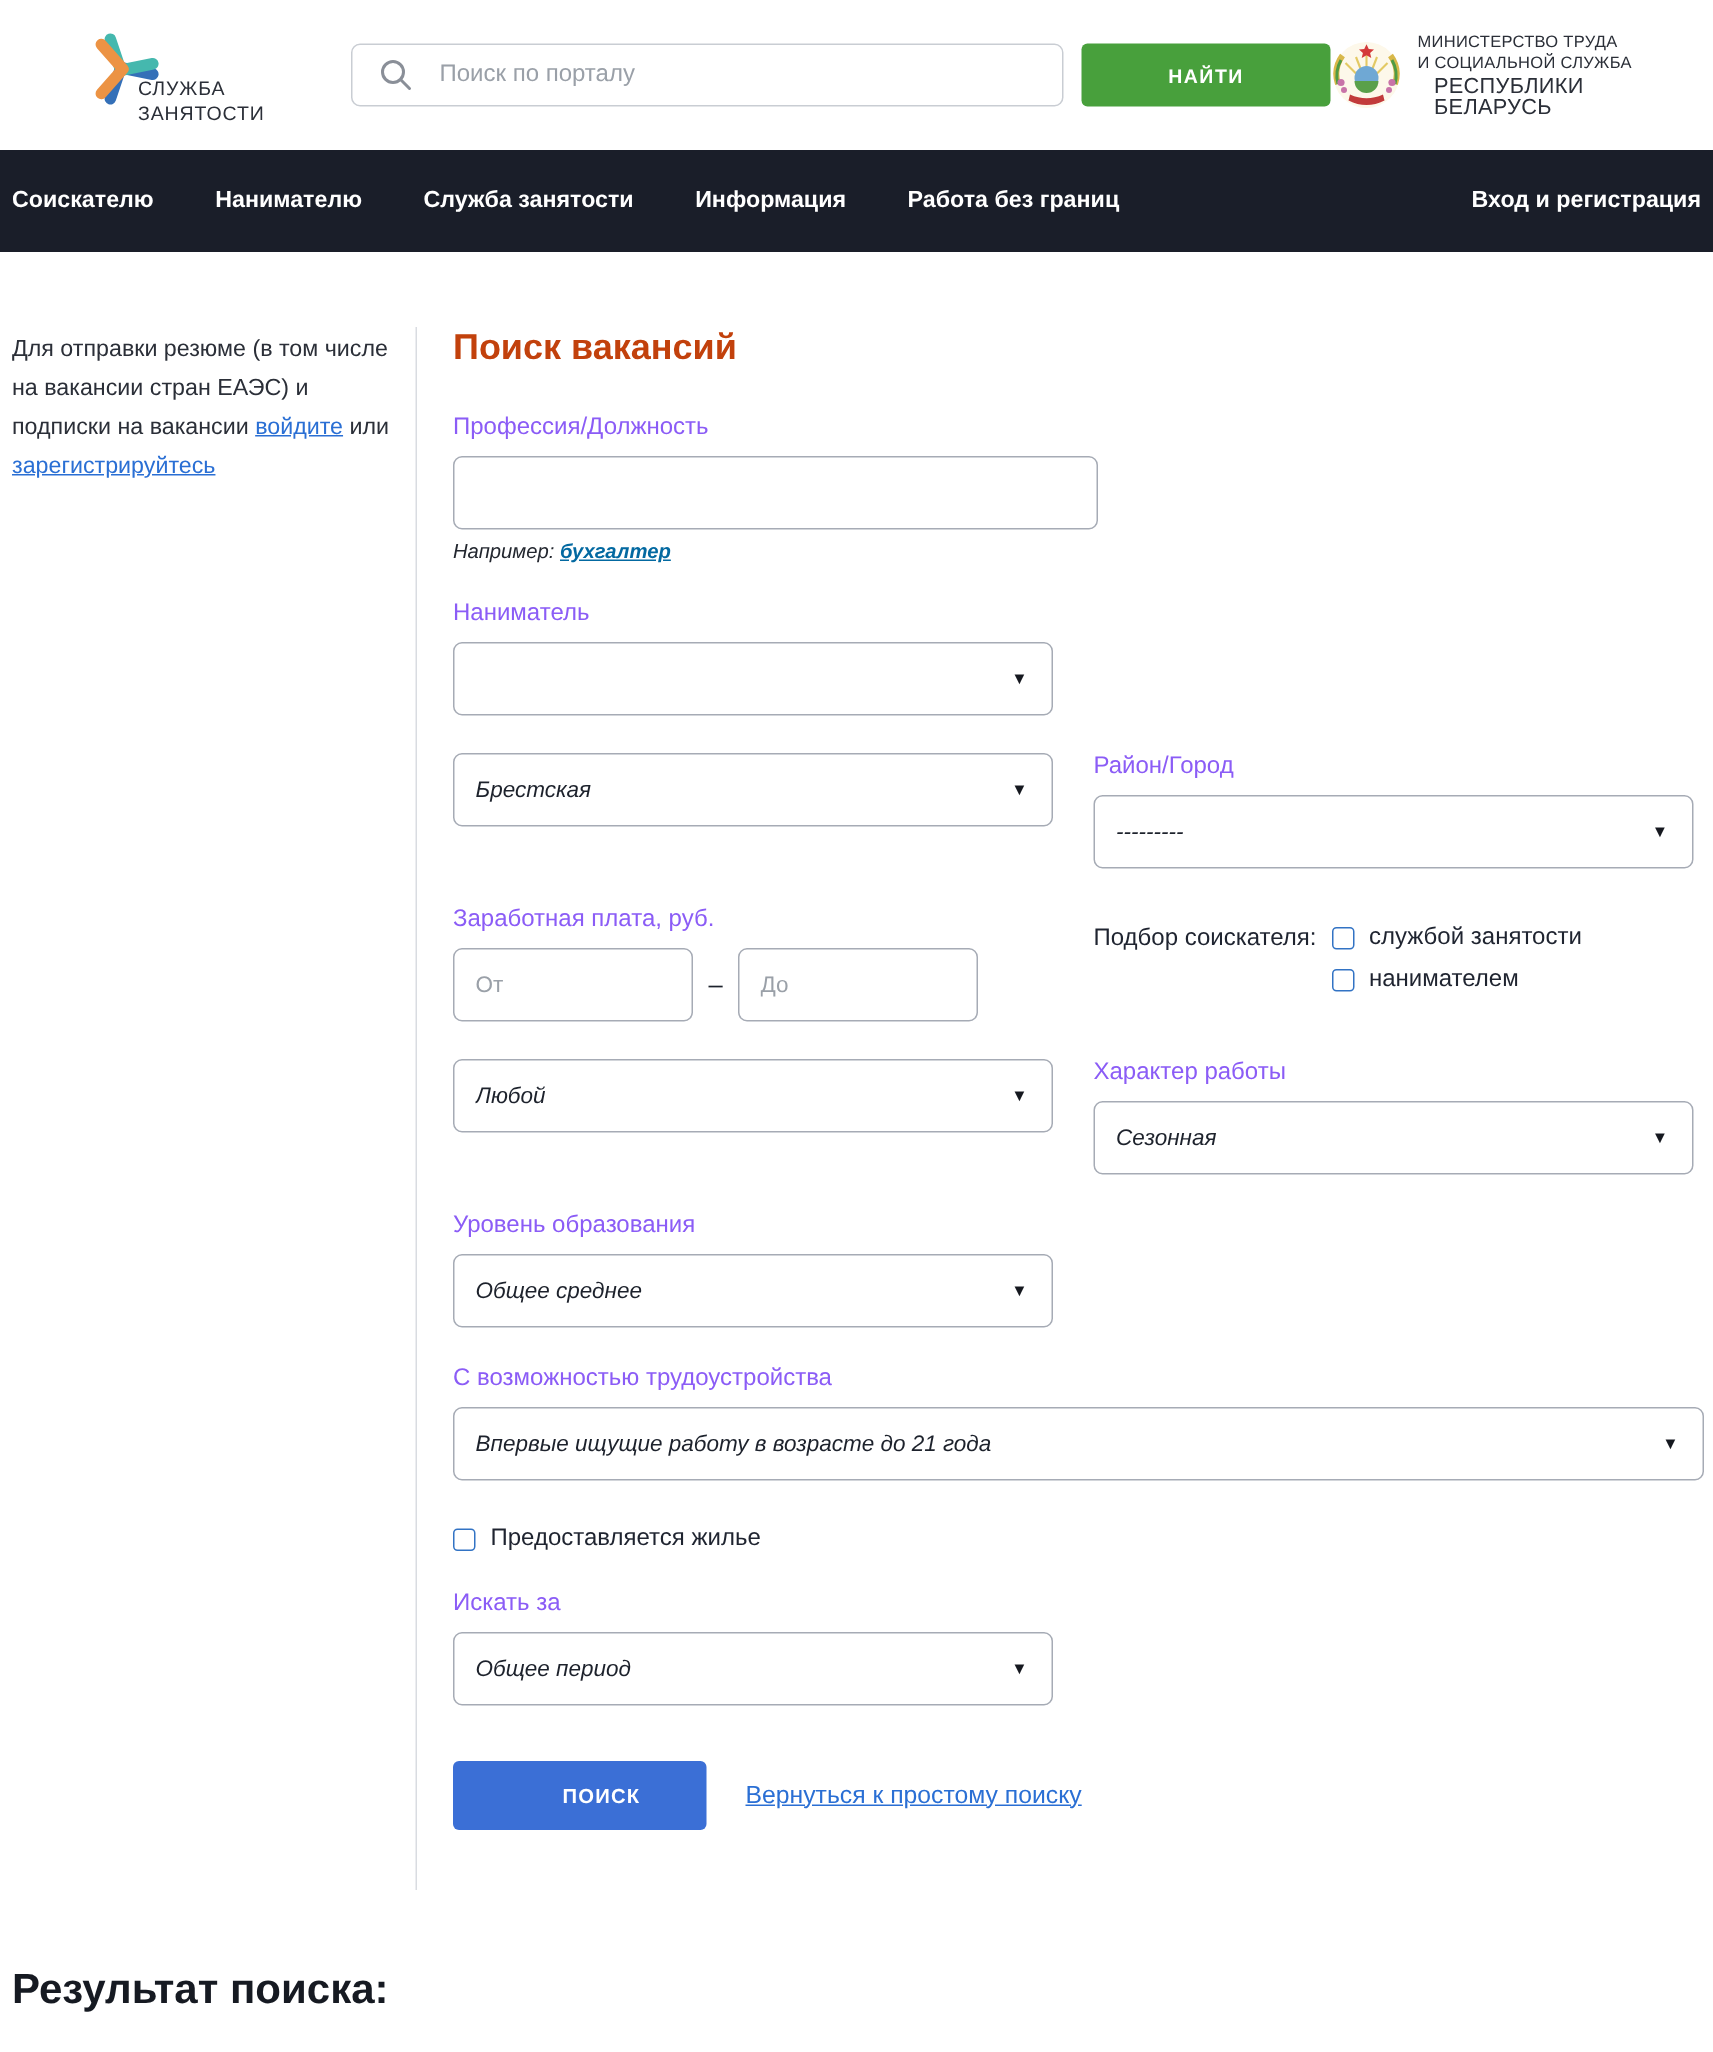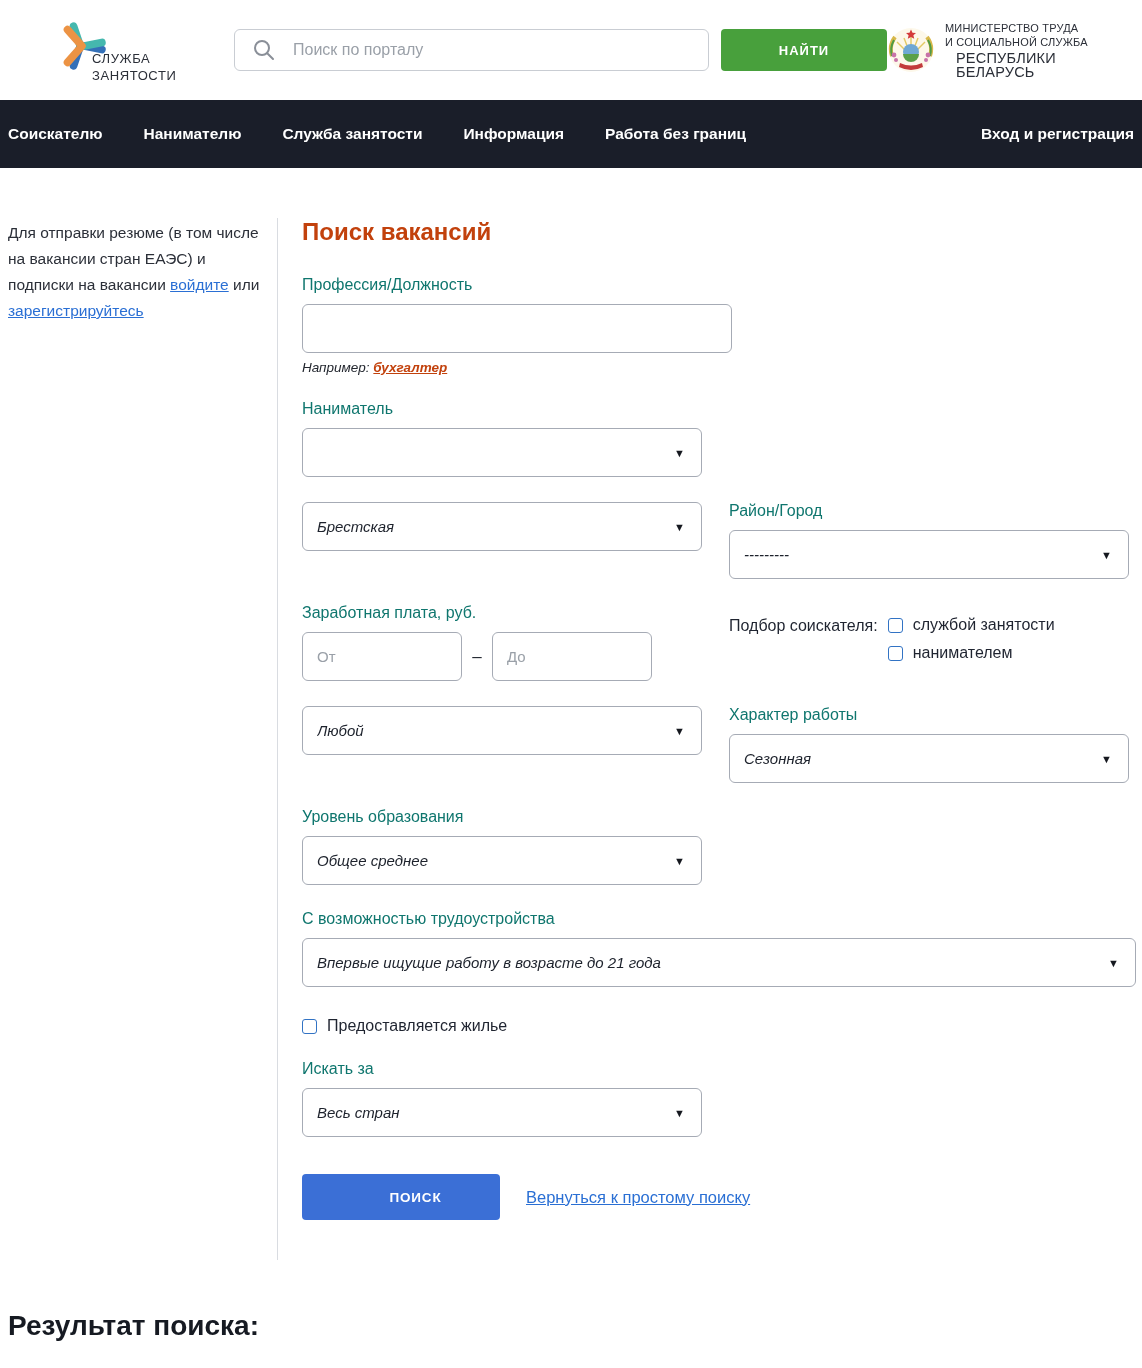--- a/index.html
+++ b/index.html
@@ -110,21 +110,21 @@
     flex: 1 1 auto;
     border-left: 1px solid #d9dce1;
     padding: 0 6px 40px 24px;
   }
   .page-title { font-size: 24px; font-weight: bold; color: #c2410c; margin-bottom: 30px; }
 
   .row { margin-bottom: 25px; }
   .cols { display: flex; }
   .col-l { width: 400px; flex: 0 0 auto; }
   .col-r { width: 400px; flex: 0 0 auto; margin-left: 27px; }
-  .field-label { display: block; font-size: 16px; color: #0f766e; margin-bottom: 10px; }
+  .field-label { display: block; font-size: 16px; color: #8b5cf6; margin-bottom: 10px; }
 
   .text-input {
     width: 100%; height: 49px;
     border: 1px solid #a6abb5;
     border-radius: 6px;
     padding: 0 14px;
     font-family: "Liberation Sans", sans-serif;
     font-size: 15px;
     color: #1d222c;
     outline: none;
@@ -146,21 +146,21 @@
     font-style: italic;
     font-size: 15px;
     color: #1d222c;
     flex: 1 1 auto;
     white-space: nowrap;
     overflow: hidden;
   }
   .caret { font-size: 11px; color: #15181f; margin-left: 8px; flex: 0 0 auto; font-style: normal; }
 
   .hint { margin-top: 7px; font-size: 13.5px; font-style: italic; color: #23272f; }
-  .hint a { color: #c2410c; font-weight: bold; text-decoration: underline; cursor: pointer; }
+  .hint a { color: #0369a1; font-weight: bold; text-decoration: underline; cursor: pointer; }
 
   .salary-inputs { display: flex; align-items: center; width: 400px; }
   .salary-inputs .text-input { width: 160px; }
   .dash { width: 30px; text-align: center; font-size: 17px; color: #1d222c; }
 
   .pick-block { display: flex; align-items: flex-start; padding-top: 12px; }
   .pick-label { font-size: 16px; color: #1f2430; margin-right: 10px; white-space: nowrap; padding-top: 1px; }
   .pick-options { display: flex; flex-direction: column; gap: 10px; }
 
   .check { display: flex; align-items: center; cursor: pointer; }
@@ -170,21 +170,21 @@
     border-radius: 3px;
     background: #fff;
     margin-right: 10px;
     flex: 0 0 auto;
     display: inline-block;
   }
   .check-label { font-size: 16px; color: #1f2430; }
 
   .actions { display: flex; align-items: center; margin-top: 37px; }
   .search-submit {
-    width: 198px; height: 46px;
+    width: 169px; height: 46px;
     background: #3b6fd6;
     border: none;
     border-radius: 4px;
     color: #fff;
     font-family: "Liberation Sans", sans-serif;
     font-size: 13.5px;
     font-weight: bold;
     letter-spacing: 0.8px;
     cursor: pointer;
     padding-left: 29px;
@@ -363,21 +363,21 @@
       <div class="row" style="margin-top:30px;">
         <label class="check">
           <span class="checkbox"></span>
           <span class="check-label">Предоставляется жилье</span>
         </label>
       </div>
 
       <div class="row">
         <label class="field-label">Искать за</label>
         <div class="select col-l">
-          <span class="select-value">Весь стран</span>
+          <span class="select-value">Общее период</span>
           <span class="caret">▼</span>
         </div>
       </div>
 
       <div class="actions">
         <button class="search-submit">ПОИСК</button>
         <a class="back-link">Вернуться к простому поиску</a>
       </div>
     </main>
   </div>

